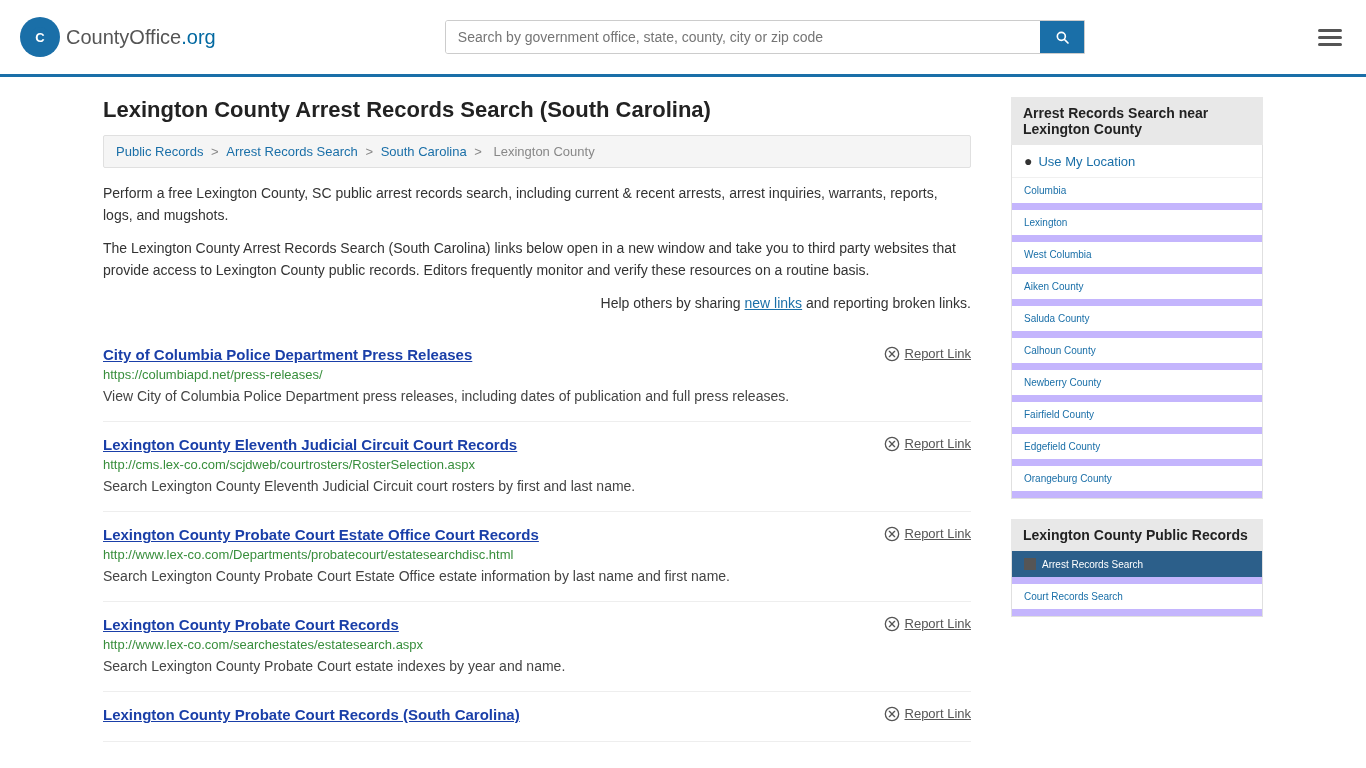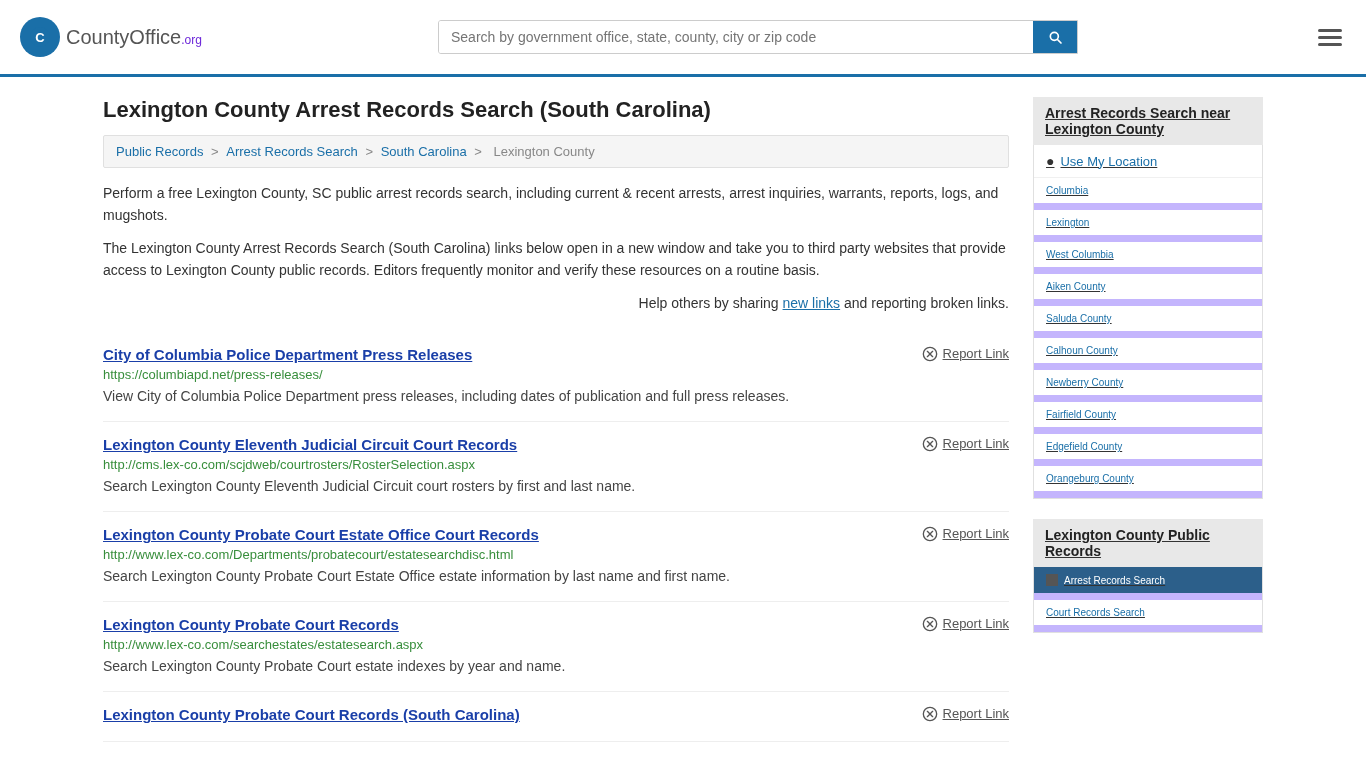--- a/index.html
+++ b/index.html
@@ -85,21 +85,21 @@
       background: #555;
       border-radius: 2px;
     }
 
     
     .page-container {
       display: flex;
       max-width: 1200px;
       margin: 0 auto;
       padding: 20px;
-      gap: 24px;
+      gap: 40px;
     }
 
     
     .main-content {
       flex: 1;
       min-width: 0;
     }
     .page-title {
       font-size: 22px;
       font-weight: bold;
@@ -175,23 +175,22 @@
       margin-bottom: 4px;
     }
     .record-desc {
       font-size: 14px;
       color: #444;
       line-height: 1.5;
     }
 
     
     .sidebar {
-      width: 230px;
+      width: 252px;
       flex-shrink: 0;
-      text-decoration: underline;
     }
     .sidebar-section {
       margin-bottom: 20px;
     }
     .sidebar-title {
       background: #e8e8e8;
       padding: 8px 12px;
       font-size: 14px;
       font-weight: bold;
       color: #222;
@@ -242,21 +241,21 @@
 
 <header class="header">
   <div class="logo-area">
     <div class="logo-circle">
       <svg width="24" height="24" viewBox="0 0 24 24" fill="none">
         <circle cx="12" cy="12" r="10" fill="#1a6fa8"></circle>
         <text x="12" y="17" text-anchor="middle" font-size="13" fill="white" font-weight="bold">C</text>
       </svg>
     </div>
     <div class="logo-text">
-      <span>CountyOffice</span><span style="color:#6d28d9;font-size:12px;font-weight:normal">.org</span>
+      <span>CountyOffice</span><span style="color:#0369a1;font-size:20px;font-weight:normal">.org</span>
     </div>
   </div>
   <div class="search-area">
     <div class="search-box">
       <input class="search-input" type="text" placeholder="Search by government office, state, county, city or zip code" style="">
       <button class="search-btn">
         <svg width="16" height="16" viewBox="0 0 24 24">
           <path d="M21 21l-4.35-4.35M17 11A6 6 0 1 1 5 11a6 6 0 0 1 12 0z" stroke="white" stroke-width="2.5" fill="none" stroke-linecap="round"></path>
         </svg>
       </button>

